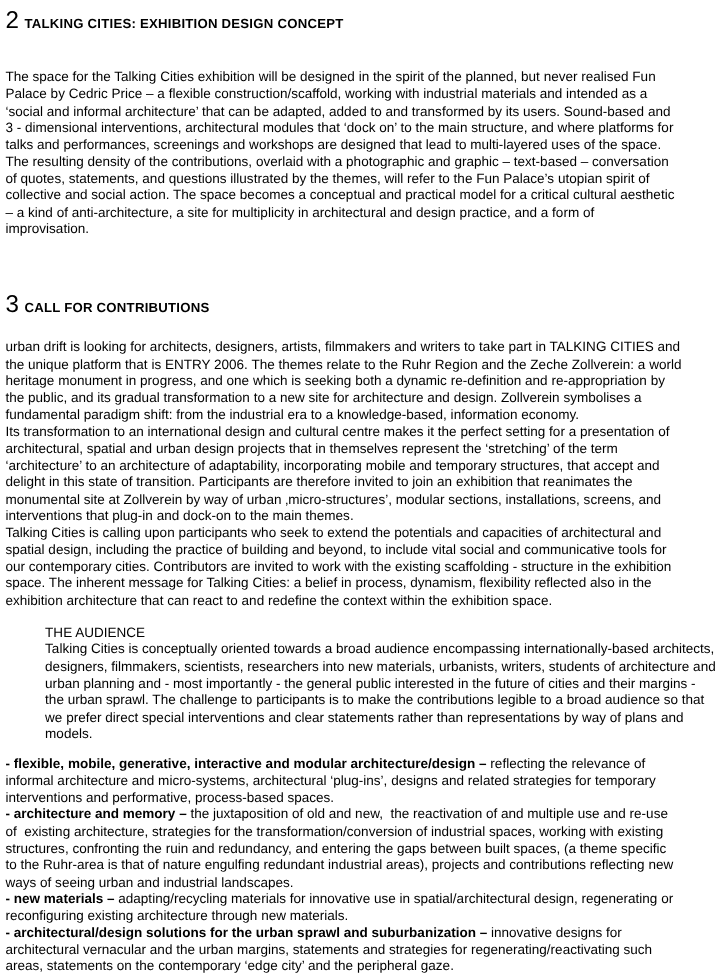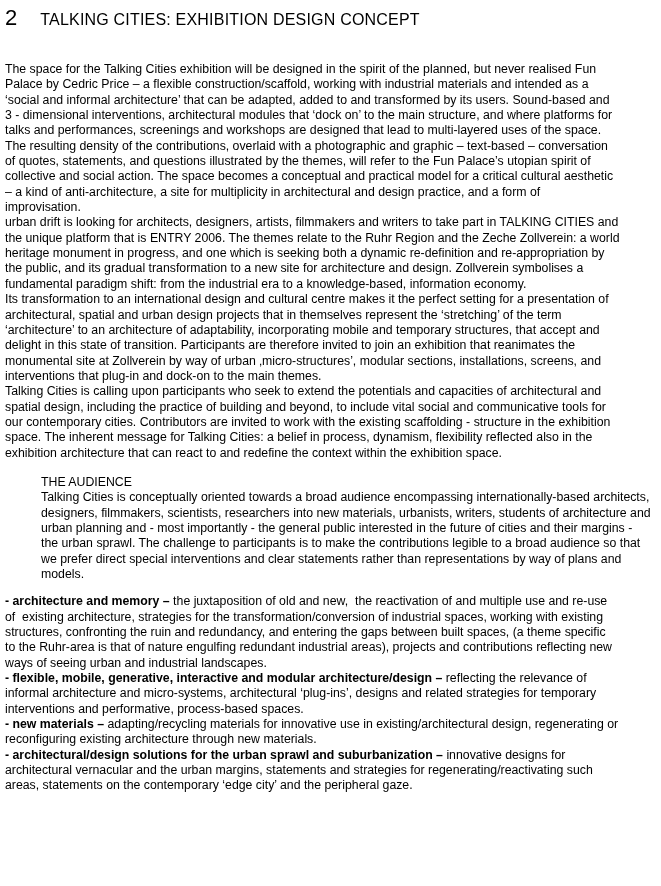--- a/index.html
+++ b/index.html
@@ -23,24 +23,24 @@
   .sec-head {
     line-height: 24px;
     white-space: nowrap;
     margin: 0;
   }
   .sec-num {
     font-size: 22px;
     font-weight: normal;
   }
   .sec-title {
-    font-size: 16px;
-    margin-left: 23px;
+    font-size: 12px;
+    margin-left: 5px;
     letter-spacing: 0.2px;
-    font-weight: normal;
+    font-weight: bold;
   }
   .bodytext {
     font-size: 12.3px;
     line-height: 15.35px;
     white-space: pre-wrap;
     margin: 0;
     max-width: 651px;
   }
   #head2 { margin-bottom: 30px; }
   #head3 { margin-top: 49px; margin-bottom: 16px; }
@@ -59,20 +59,21 @@
 Palace by Cedric Price – a flexible construction/scaffold, working with industrial materials and intended as a
 ‘social and informal architecture’ that can be adapted, added to and transformed by its users. Sound-based and
 3 - dimensional interventions, architectural modules that ‘dock on’ to the main structure, and where platforms for
 talks and performances, screenings and workshops are designed that lead to multi-layered uses of the space.
 The resulting density of the contributions, overlaid with a photographic and graphic – text-based – conversation
 of quotes, statements, and questions illustrated by the themes, will refer to the Fun Palace’s utopian spirit of
 collective and social action. The space becomes a conceptual and practical model for a critical cultural aesthetic
 – a kind of anti-architecture, a site for multiplicity in architectural and design practice, and a form of
 improvisation.</p>
 
+  <div class="sec-head" id="head3"><span class="sec-num">3</span><span class="sec-title">CALL FOR CONTRIBUTIONS</span></div>
 
   <p class="bodytext">urban drift is looking for architects, designers, artists, filmmakers and writers to take part in TALKING CITIES and
 the unique platform that is ENTRY 2006. The themes relate to the Ruhr Region and the Zeche Zollverein: a world
 heritage monument in progress, and one which is seeking both a dynamic re-definition and re-appropriation by
 the public, and its gradual transformation to a new site for architecture and design. Zollverein symbolises a
 fundamental paradigm shift: from the industrial era to a knowledge-based, information economy.
 Its transformation to an international design and cultural centre makes it the perfect setting for a presentation of
 architectural, spatial and urban design projects that in themselves represent the ‘stretching’ of the term
 ‘architecture’ to an architecture of adaptability, incorporating mobile and temporary structures, that accept and
 delight in this state of transition. Participants are therefore invited to join an exhibition that reanimates the
@@ -88,28 +89,28 @@
     <div class="bodytext">THE AUDIENCE</div>
     <p class="bodytext">Talking Cities is conceptually oriented towards a broad audience encompassing internationally-based architects,
 designers, filmmakers, scientists, researchers into new materials, urbanists, writers, students of architecture and
 urban planning and - most importantly - the general public interested in the future of cities and their margins -
 the urban sprawl. The challenge to participants is to make the contributions legible to a broad audience so that
 we prefer direct special interventions and clear statements rather than representations by way of plans and
 models.</p>
   </div>
 
   <div class="themes-block">
+    <p class="bodytext"><span class="theme-lead">- flexible, mobile, generative, interactive and modular architecture/design –</span><span> reflecting the relevance of
+informal architecture and micro-systems, architectural ‘plug-ins’, designs and related strategies for temporary
+interventions and performative, process-based spaces.</span></p>
     <p class="bodytext"><span class="theme-lead">- architecture and memory –</span><span> the juxtaposition of old and new,  the reactivation of and multiple use and re-use
 of  existing architecture, strategies for the transformation/conversion of industrial spaces, working with existing
 structures, confronting the ruin and redundancy, and entering the gaps between built spaces, (a theme specific
 to the Ruhr-area is that of nature engulfing redundant industrial areas), projects and contributions reflecting new
 ways of seeing urban and industrial landscapes.</span></p>
-    <p class="bodytext"><span class="theme-lead">- flexible, mobile, generative, interactive and modular architecture/design –</span><span> reflecting the relevance of
-informal architecture and micro-systems, architectural ‘plug-ins’, designs and related strategies for temporary
-interventions and performative, process-based spaces.</span></p>
-    <p class="bodytext"><span class="theme-lead">- new materials –</span><span> adapting/recycling materials for innovative use in existing/architectural design, regenerating or
+    <p class="bodytext"><span class="theme-lead">- new materials –</span><span> adapting/recycling materials for innovative use in spatial/architectural design, regenerating or
 reconfiguring existing architecture through new materials.</span></p>
     <p class="bodytext"><span class="theme-lead">- architectural/design solutions for the urban sprawl and suburbanization –</span><span> innovative designs for
 architectural vernacular and the urban margins, statements and strategies for regenerating/reactivating such
 areas, statements on the contemporary ‘edge city’ and the peripheral gaze.</span></p>
   </div>
 
 </div>
 
 </body></html>

